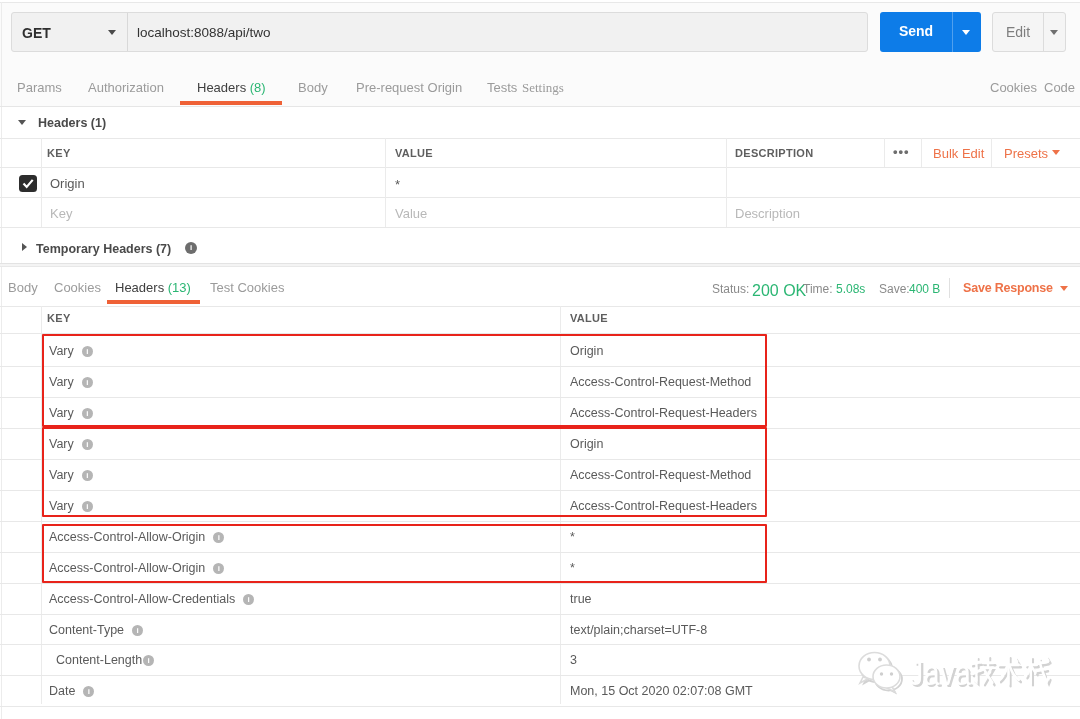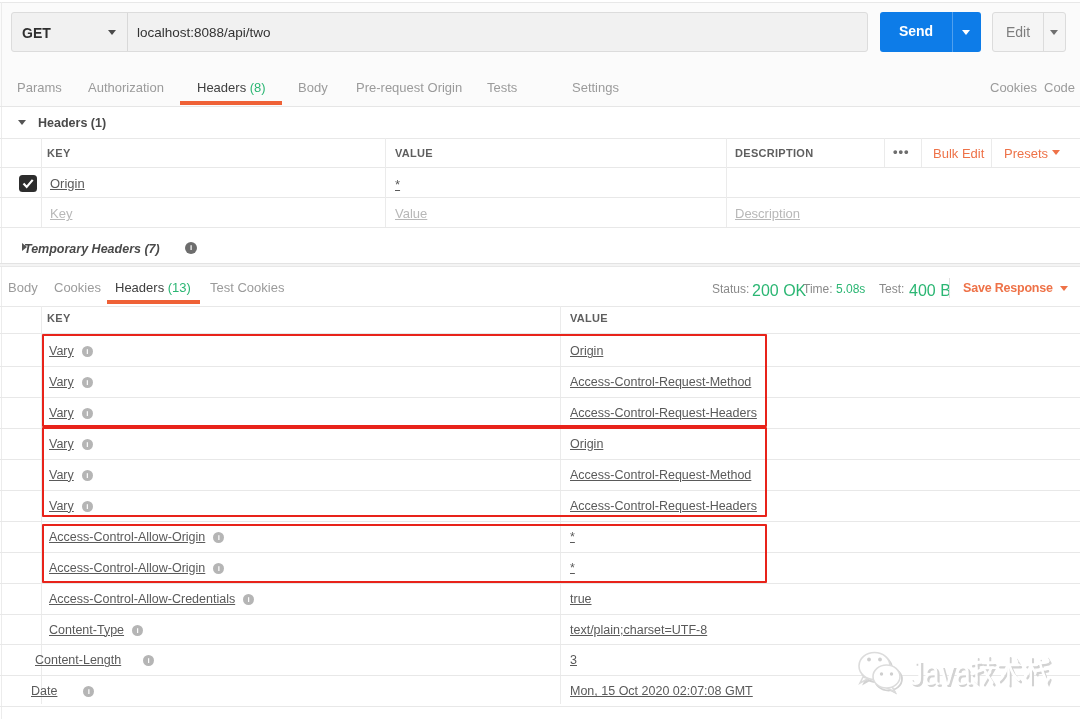--- a/index.html
+++ b/index.html
@@ -36,21 +36,21 @@
 #savebtn .lbl { position:absolute; left:0; top:11px; width:50px; text-align:center; color:#7e7e7e; font-size:14px; }
 #savebtn .sep { position:absolute; left:50px; top:0; width:1px; height:38px; background:#dcdcdc; }
 
 .tab { position:absolute; top:80px; font-size:13px; color:#9b9b9b; }
 #tab-underline-req { position:absolute; left:180px; top:101px; width:102px; height:3.8px; background:#ef6136; }
 #tabborder { position:absolute; left:0; top:106px; width:1080px; height:1px; background:#e6e6e6; }
 
 
 .sectitle { position:absolute; font-size:12.5px; font-weight:bold; color:#4a4a4a; }
 .colhdr { position:absolute; font-size:11px; font-weight:bold; color:#5e5e5e; letter-spacing:0.3px; }
-.cell { position:absolute; font-size:12.5px; color:#5a5a5a;text-decoration:underline; }
+.cell { position:absolute; font-size:12.5px; color:#5a5a5a; }
 .ph { color:#b8b8b8; }
 
 
 #chk { position:absolute; left:19px; top:175px; width:18px; height:17px; background:#2d2d2d; border-radius:3.5px; }
 
 
 .redbox { position:absolute; border:2px solid #e8231a; border-radius:1px; }
 
 
 #wm { position:absolute; left:848px; top:640px; width:232px; height:70px; }
@@ -77,21 +77,21 @@
   <div class="sep"></div>
   <div class="car-d" style="left:57px; top:17px; border-top-color:#6f6f6f;"></div>
 </div>
 
 <div class="tab" style="left:17px;text-align:right;">Params</div>
 <div class="tab" style="left:88px;">Authorization</div>
 <div class="tab" style="left:197px; color:#3f3f3f;">Headers <span class="green">(8)</span></div>
 <div class="tab" style="left:298px;">Body</div>
 <div class="tab" style="left:356px;">Pre-request Origin</div>
 <div class="tab" style="left:487px;">Tests</div>
-<div class="tab" style="left:572px;">Settings</div>
+<div class="tab" style="left:522px;font-family:Liberation Serif, serif;">Settings</div>
 <div class="tab orange" style="left:990px;">Cookies</div>
 <div class="tab orange" style="left:1044px;">Code</div>
 <div id="tab-underline-req"></div>
 <div id="tabborder"></div>
 
 <div class="car-d" style="left:18px; top:120px;"></div>
 <div class="sectitle" style="left:38px; top:116px;">Headers (1)</div>
 
 <div class="hline" style="left:0; top:138px; width:1080px;"></div>
 <div class="hline" style="left:0; top:167px; width:1080px;"></div>
@@ -115,39 +115,39 @@
 <div id="chk"><svg width="18" height="17">
       <path d="M4.5 8.5l3.2 3.4 6-7" stroke="#fff" stroke-width="2.2" fill="none"></path>
     </svg></div>
 <div class="cell" style="left:50px; top:176px; font-size:13px;">Origin</div>
 <div class="cell" style="left:395px; top:177px; font-size:13px;">*</div>
 <div class="cell ph" style="left:50px; top:206px; font-size:13px;">Key</div>
 <div class="cell ph" style="left:395px; top:206px; font-size:13px;">Value</div>
 <div class="cell ph" style="left:735px; top:206px; font-size:13px;">Description</div>
 
 <div class="car-r" style="left:22px; top:243px;"></div>
-<div class="sectitle" style="left:24px; top:242px;font-style:italic;">Temporary Headers (7)</div>
+<div class="sectitle" style="left:36px; top:242px;">Temporary Headers (7)</div>
 <i class="info" style="left:185px; top:242px; background:#6d6d6d; width:12px; height:12px; line-height:12.5px;">i</i>
 
 <div class="hline" style="left:0; top:263px; width:1080px; background:#e3e3e3;"></div>
 <div class="abs" style="left:0; top:264px; width:1080px; height:2px; background:#f4f4f4;"></div>
 <div class="hline" style="left:0; top:266px; width:1080px; background:#e8e8e8;"></div>
 
 <div class="tab" style="left:8px; top:280px;">Body</div>
 <div class="tab" style="left:54px; top:280px;">Cookies</div>
 <div class="tab" style="left:115px; top:280px; color:#3f3f3f;">Headers <span class="green">(13)</span></div>
 <div class="tab" style="left:210px; top:280px;">Test Cookies</div>
 <div class="abs" style="left:107px; top:300px; width:93px; height:3.8px; background:#ef6136;"></div>
 
 <div class="abs" style="left:712px; top:282px; font-size:12px; color:#8a8a8a;">Status:</div>
 <div class="abs green" style="left:752px; top:282px; font-size:16px;">200 OK</div>
 <div class="abs" style="left:803px; top:282px; font-size:12px; color:#8a8a8a;">Time:</div>
 <div class="abs green" style="left:836px; top:282px; font-size:12px;">5.08s</div>
-<div class="abs" style="left:879px; top:282px; font-size:12px; color:#8a8a8a;">Test:</div>
-<div class="abs green" style="left:909px; top:282px; font-size:16px;">400 B</div>
+<div class="abs" style="left:879px; top:282px; font-size:12px; color:#8a8a8a;">Save:</div>
+<div class="abs green" style="left:909px; top:282px; font-size:12px;">400 B</div>
 <div class="vline" style="left:949px; top:278px; height:20px; background:#e0e0e0;"></div>
 <div class="abs orange" style="left:963px; top:281px; font-size:12.5px; font-weight:bold; letter-spacing:-0.2px;">Save Response</div>
 <div class="car-d" style="left:1060px; top:286px; border-top-color:#ee7248;"></div>
 
 <div class="hline" style="left:0; top:306px; width:1080px;"></div>
 <div class="hline" style="left:0; top:333px; width:1080px;"></div>
 <div class="colhdr" style="left:47px; top:312px;">KEY</div>
 <div class="colhdr" style="left:570px; top:312px;">VALUE</div>
 <div class="vline" style="left:41px; top:306px; height:398px;"></div>
 <div class="vline" style="left:560px; top:306px; height:398px;"></div>
@@ -186,25 +186,25 @@
 <div class="cell" style="left:570px; top:560.6px;">*</div>
 <div class="hline" style="left:0; top:613.5px; width:1080px;"></div>
 <div class="cell" style="left:49px; top:591.5px;">Access-Control-Allow-Credentials</div>
 <i class="info" style="left:243.2px; top:593.5px;">i</i>
 <div class="cell" style="left:570px; top:591.5px;">true</div>
 <div class="hline" style="left:0; top:644.4px; width:1080px;"></div>
 <div class="cell" style="left:49px; top:622.5px;">Content-Type</div>
 <i class="info" style="left:132.0px; top:624.5px;">i</i>
 <div class="cell" style="left:570px; top:622.5px;">text/plain;charset=UTF-8</div>
 <div class="hline" style="left:0; top:675.3px; width:1080px;"></div>
-<div class="cell" style="left:35px; top:653.4px;">Content-Length</div>
+<div class="cell" style="left:56px; top:653.4px;">Content-Length</div>
 <i class="info" style="left:143.2px; top:655.4px;">i</i>
 <div class="cell" style="left:570px; top:653.4px;">3</div>
 <div class="hline" style="left:0; top:706.2px; width:1080px;"></div>
-<div class="cell" style="left:31px; top:684.2px;text-align:center;">Date</div>
+<div class="cell" style="left:49px; top:684.2px;text-align:center;">Date</div>
 <i class="info" style="left:83.4px; top:686.2px;">i</i>
 <div class="cell" style="left:570px; top:684.2px;">Mon, 15 Oct 2020 02:07:08 GMT</div>
 </div>
 
 <div class="redbox" style="left:42px; top:334px; width:725px; height:93px;"></div>
 <div class="redbox" style="left:42px; top:427px; width:725px; height:90px;"></div>
 <div class="redbox" style="left:42px; top:524px; width:725px; height:59px;"></div>
 
 <svg id="wm" width="232" height="70" viewBox="0 0 232 70">
 

